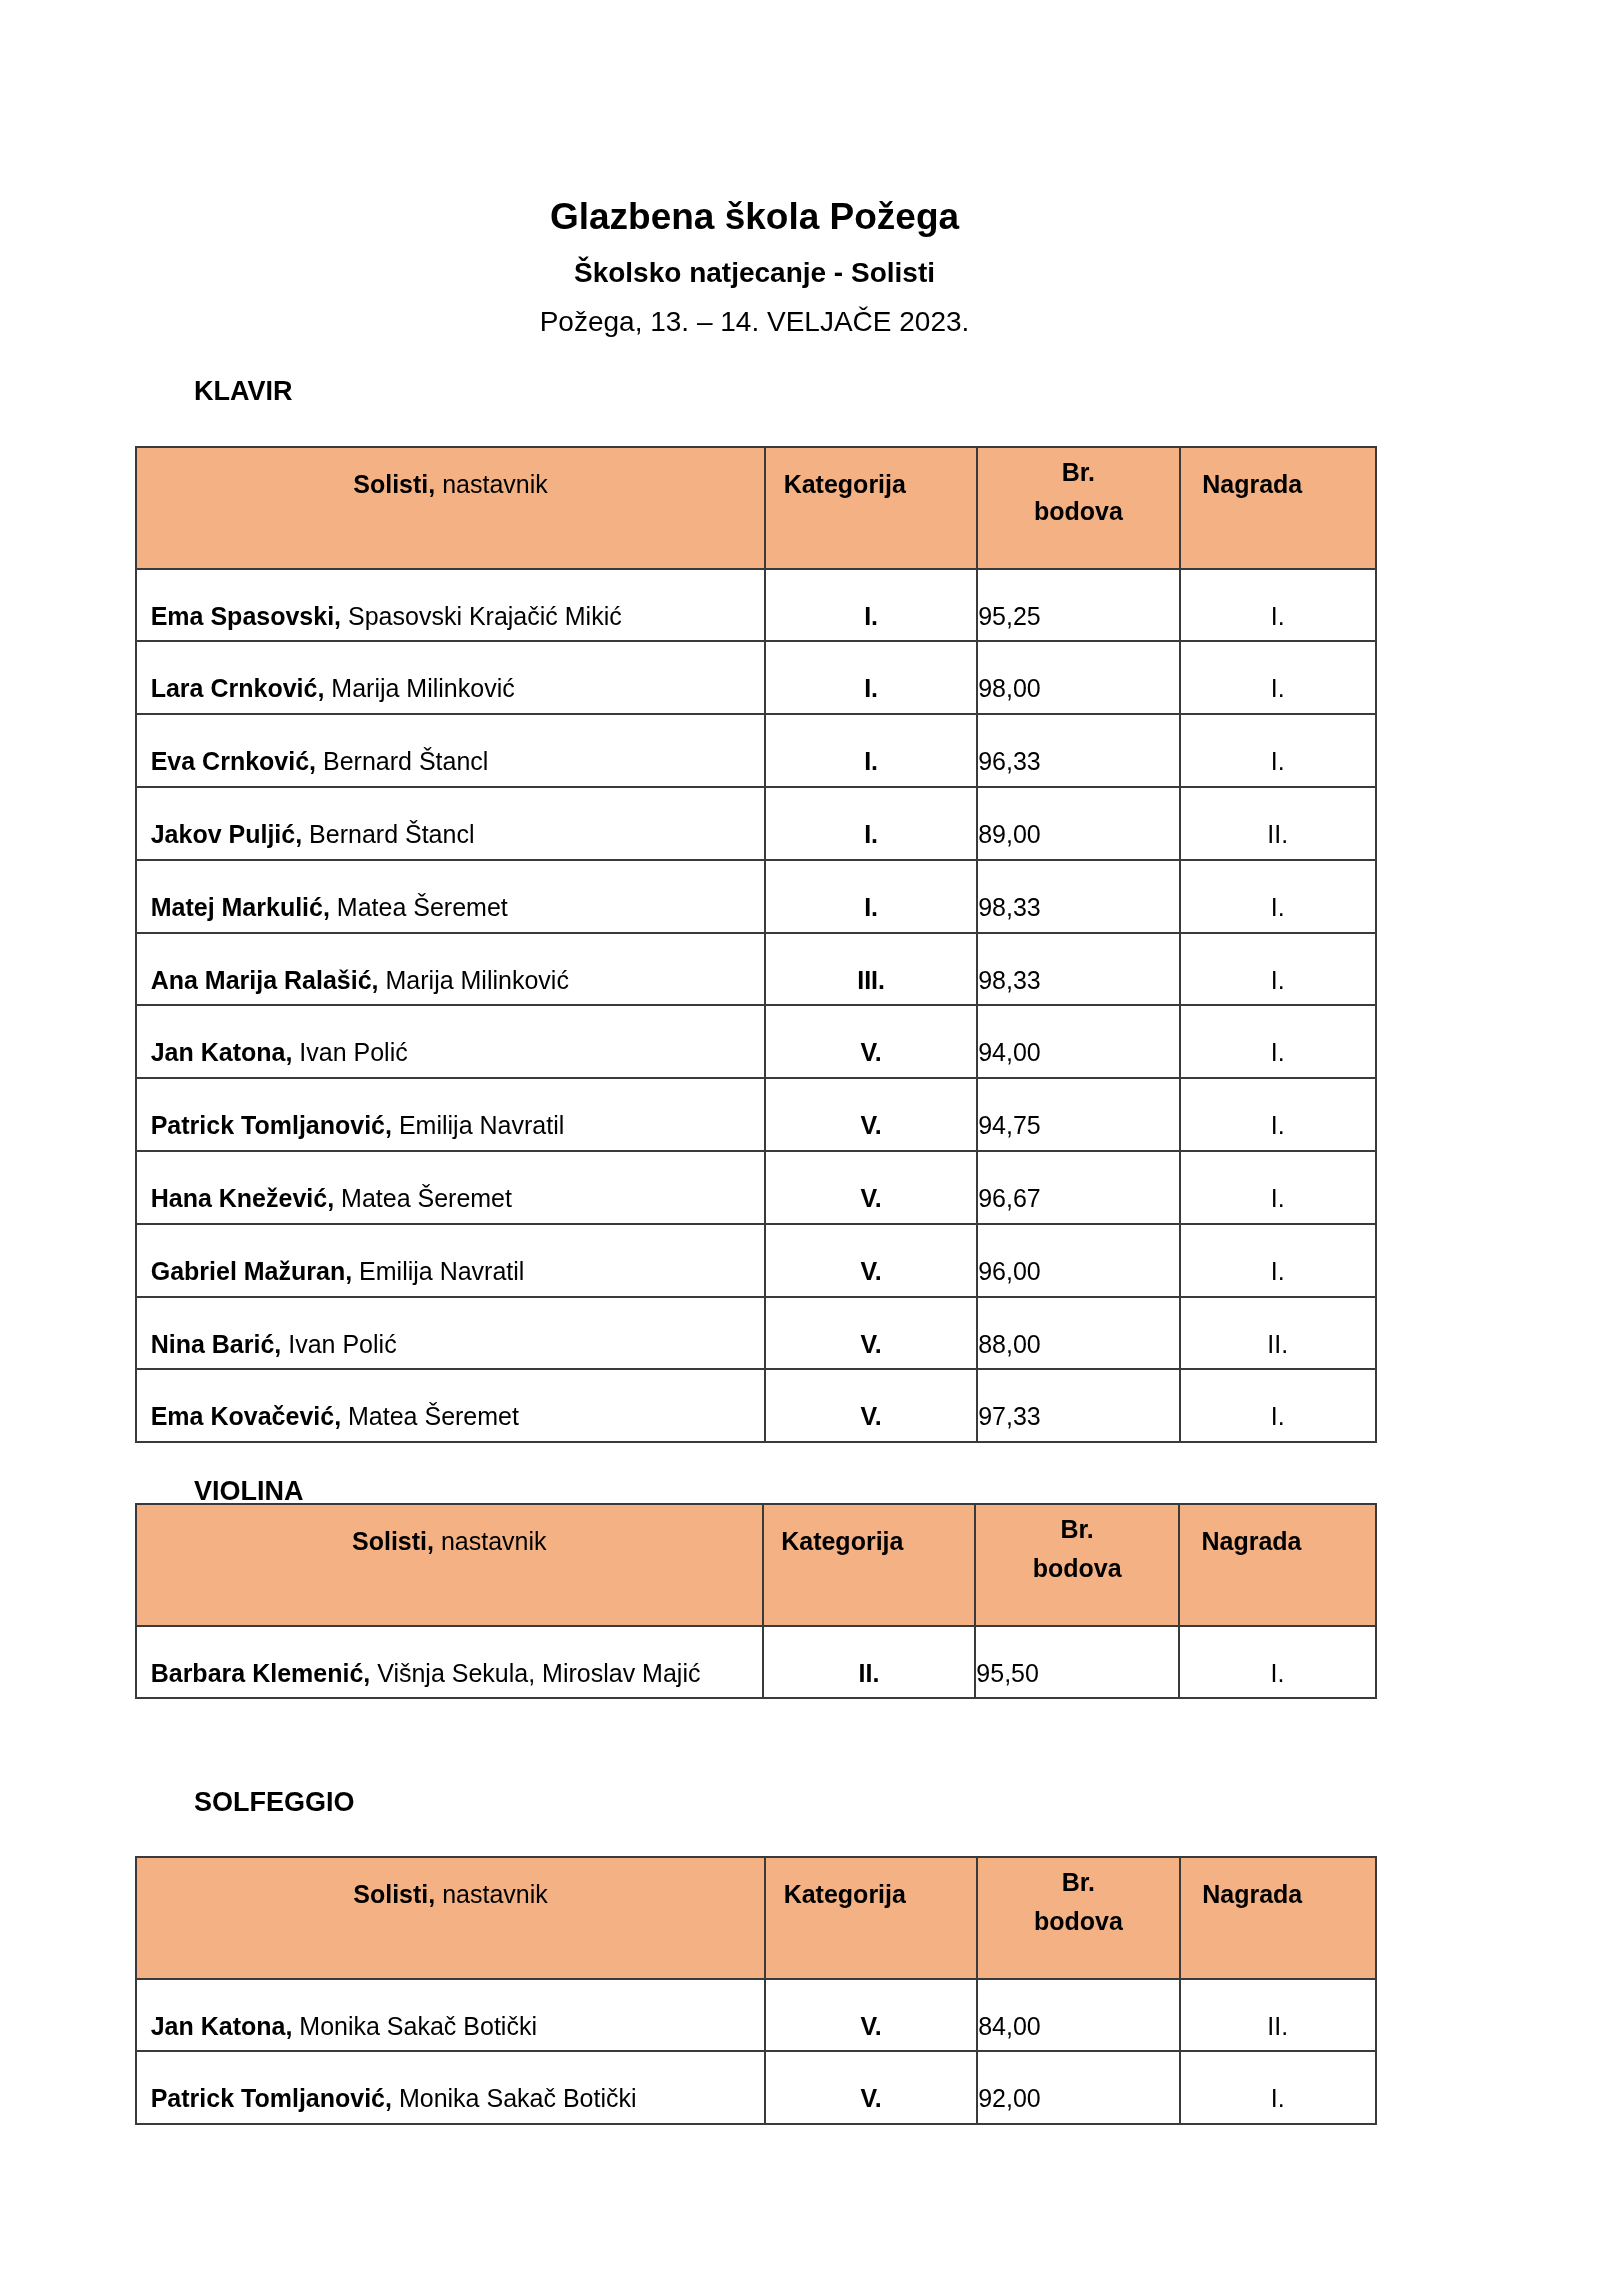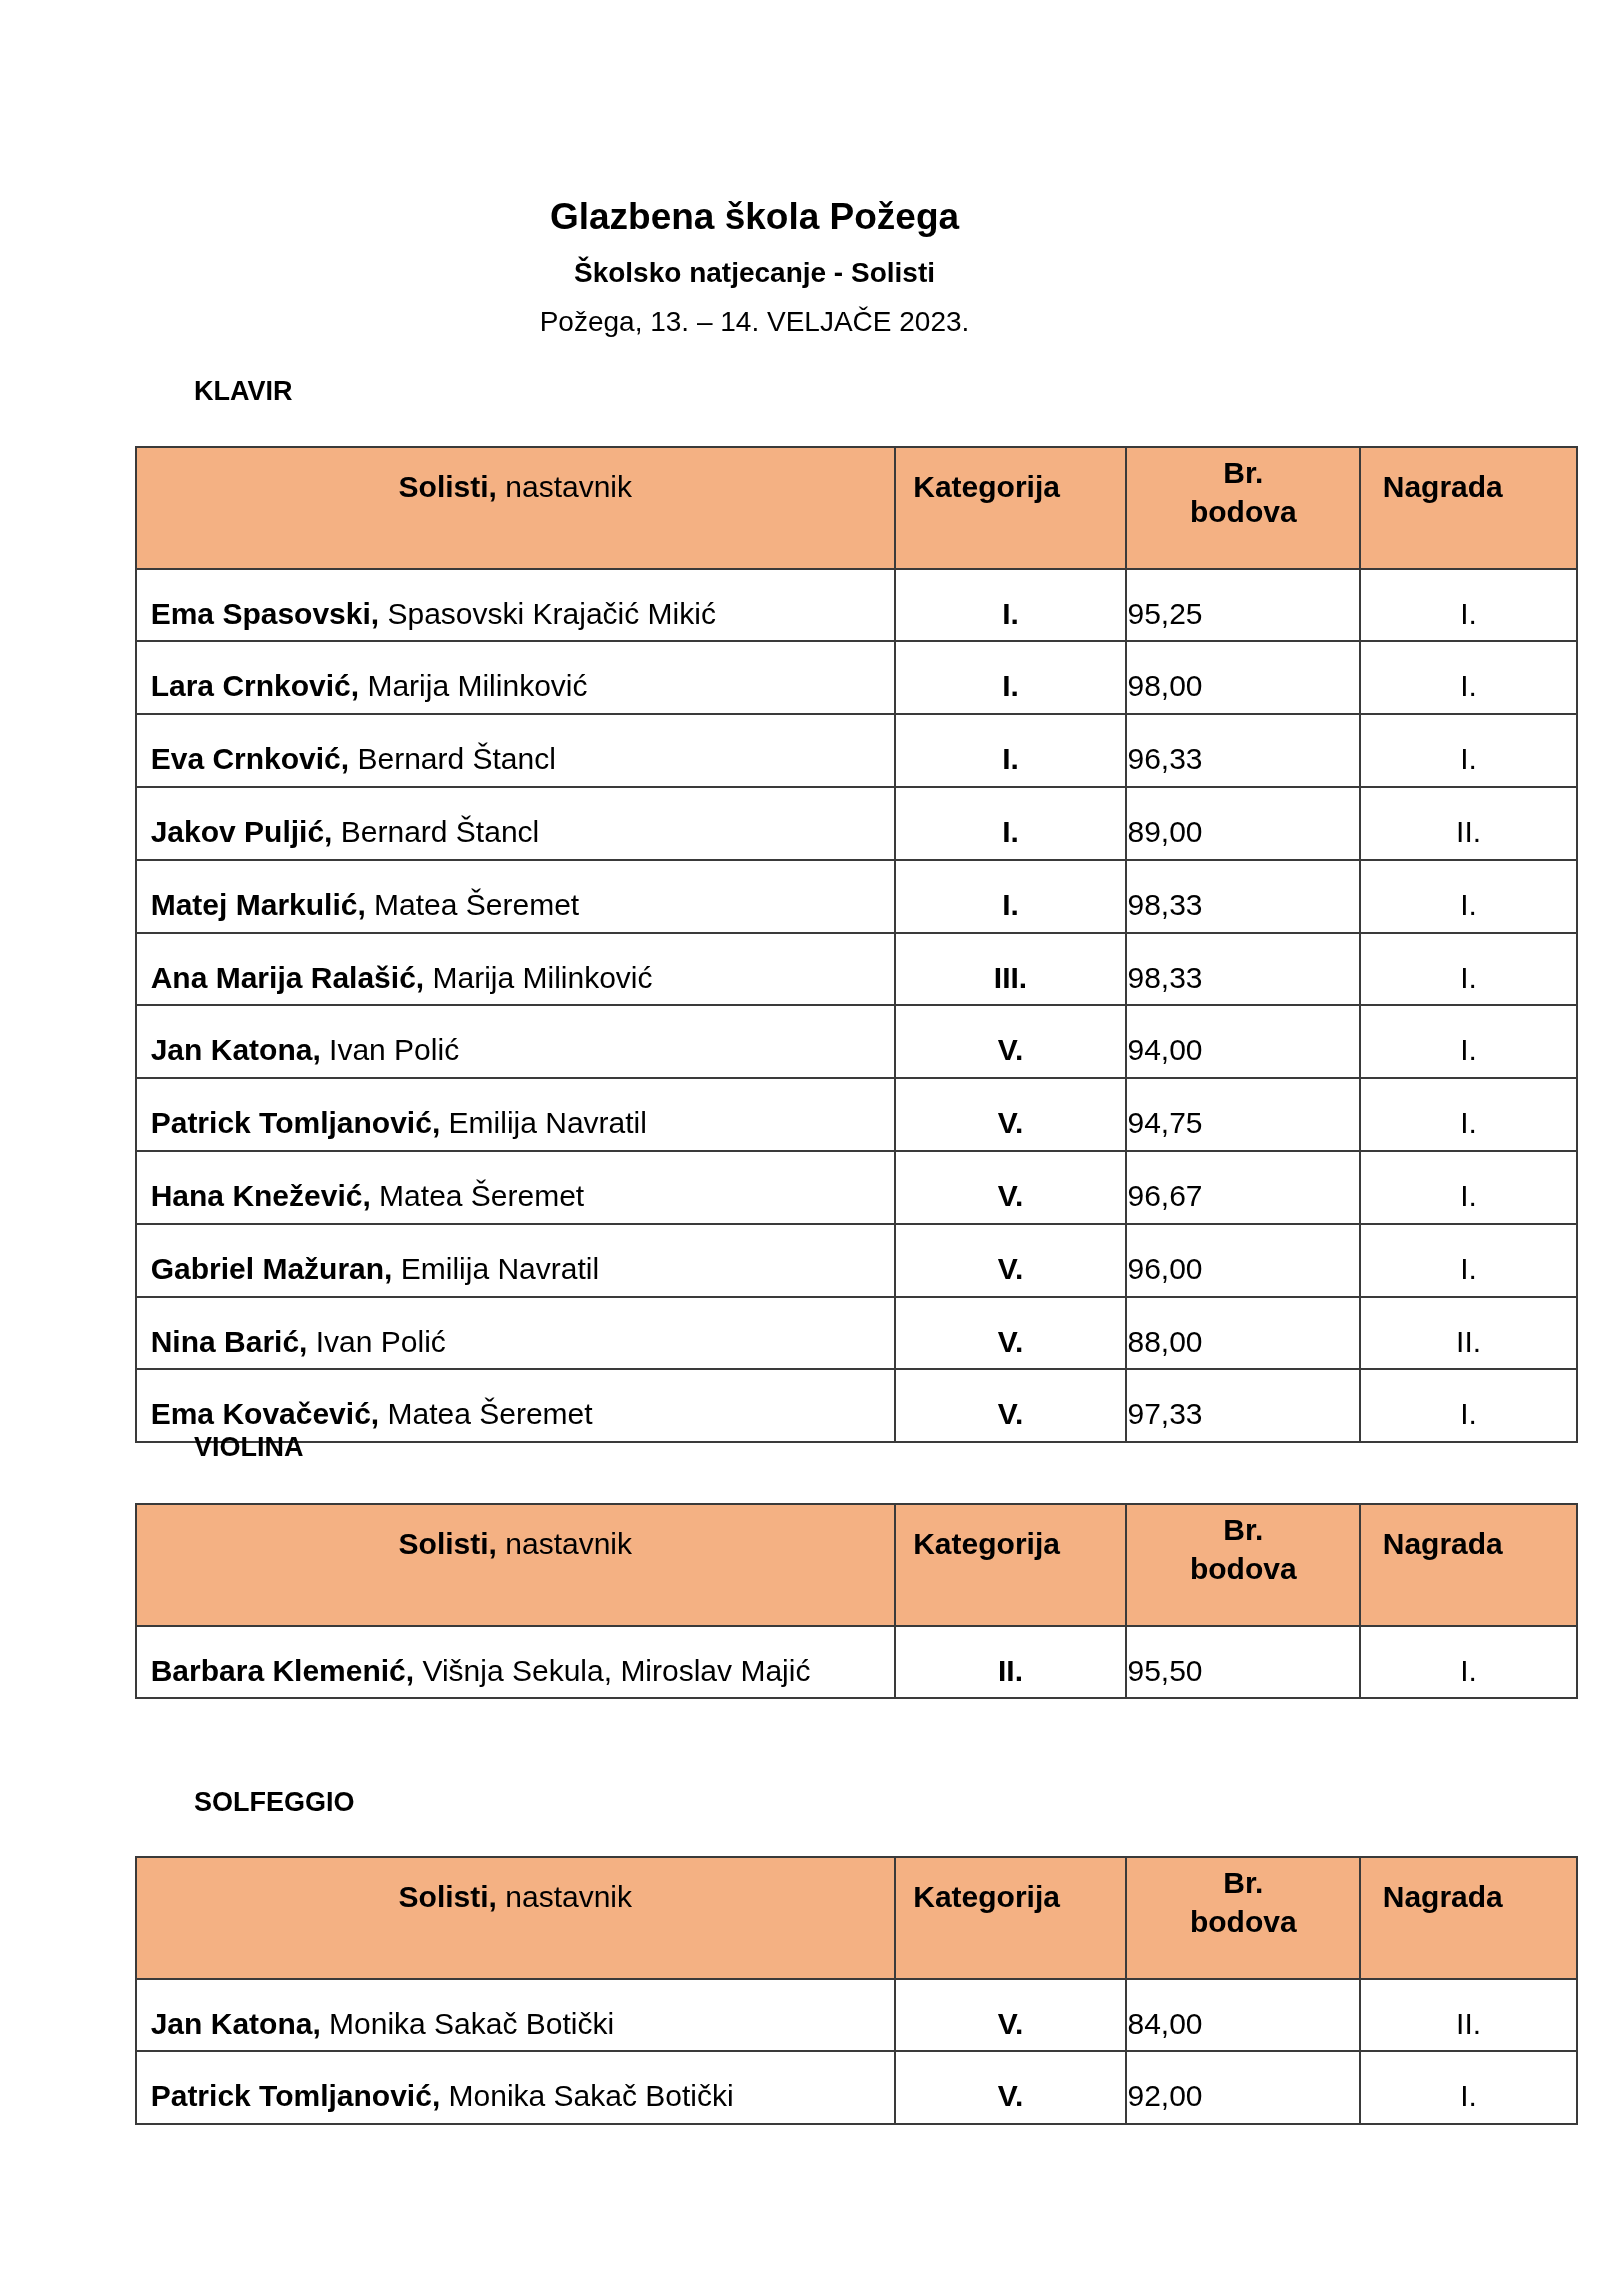--- a/index.html
+++ b/index.html
@@ -2,21 +2,21 @@
 <html><head>
 <meta charset="utf-8">
 <style>
   html, body { margin: 0; padding: 0; background: #ffffff; }
   body { width: 1621px; height: 2293px; position: relative; font-family: "Liberation Sans", "DejaVu Sans", sans-serif; color: #000; }
   .title { position: absolute; left: 0; width: 1509px; text-align: center; }
   #t1 { top: 196px; font-size: 37px; font-weight: bold; }
   #t2 { top: 257px; font-size: 28px; font-weight: bold; }
   #t3 { top: 306px; font-size: 28px; }
   .section-label { position: absolute; left: 194px; font-size: 27px; font-weight: bold; }
-  table.results { position: absolute; left: 135px; width: 1443px; border-collapse: collapse; font-size: 30px; }
+  table.results { position: absolute; left: 135px; width: 1242px; border-collapse: collapse; font-size: 25px; }
   table.results th, table.results td { border: 2px solid #3a3a3a; padding: 0; }
   table.results thead th { background: #F4B183; height: 98px; vertical-align: top; padding-top: 21.6px; font-weight: bold; }
   table.results th.c-name { font-weight: normal; text-align: center; }
   table.results th.c-kat { text-align: left; padding-left: 17.6px; }
   table.results th.c-bod { text-align: center; line-height: 39px; padding-top: 5px; }
   table.results th.c-nag { text-align: left; padding-left: 21.6px; margin-top: 32px; }
   table.results td { height: 61px; vertical-align: bottom; padding-bottom: 9.8px; }
   td.c-name { padding-left: 13.7px !important; text-align: left; }
   td.c-kat { text-align: center; font-weight: bold; }
   td.c-bod { text-align: left; }
@@ -116,21 +116,21 @@
       </tr>
       <tr>
         <td class="c-name"><span class="bold">Ema Kovačević,</span><span> Matea Šeremet</span></td>
         <td class="c-kat">V.</td>
         <td class="c-bod">97,33</td>
         <td class="c-nag">I.</td>
       </tr>
     </tbody>
   </table>
 
-<div class="section-label" style="top:1432px;">VIOLINA</div>
+<div class="section-label" style="top:1476px;">VIOLINA</div>
 <table class="results" style="top:1503px;">
     <colgroup>
       <col class="w1">
       <col class="w2">
       <col class="w3">
       <col class="w4">
     </colgroup>
     <thead>
       <tr>
         <th class="c-name" style="background: rgb(244, 177, 131);"><span class="bold">Solisti,</span><span> nastavnik</span></th>

